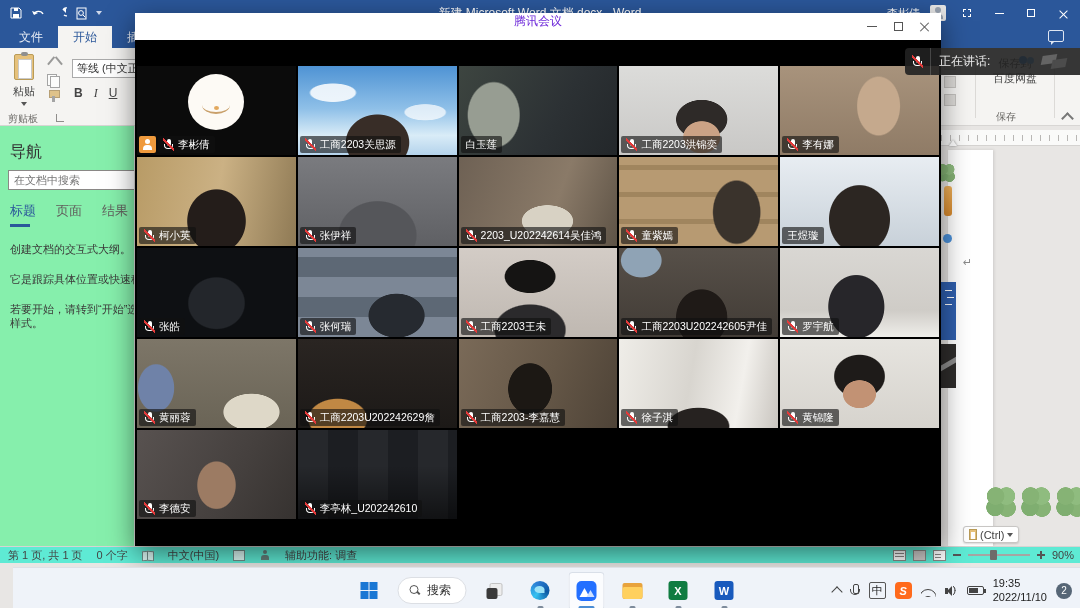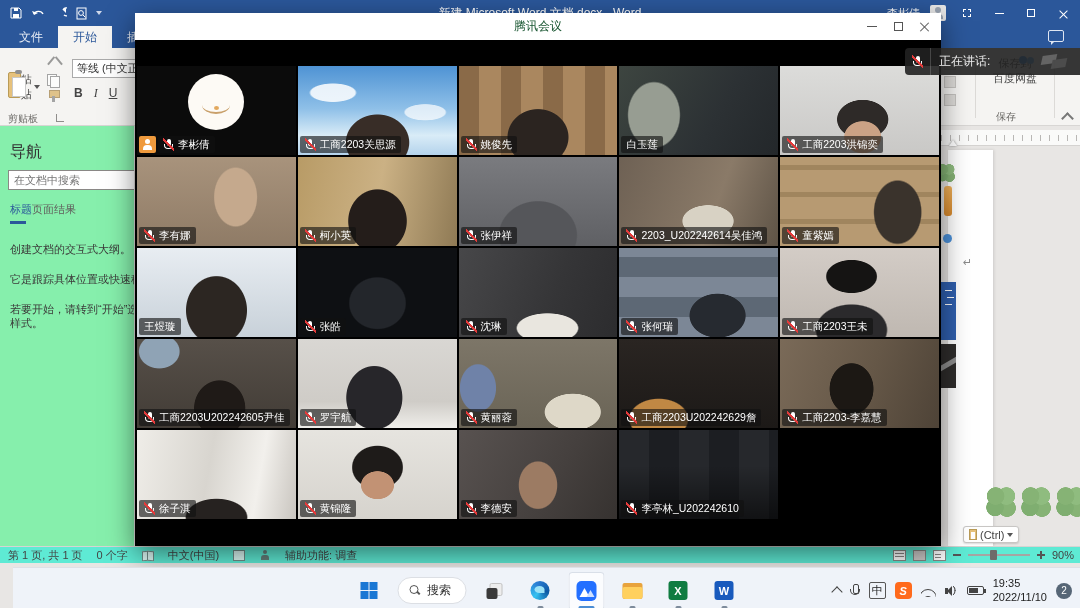--- a/index.html
+++ b/index.html
@@ -25,21 +25,21 @@
   .wc-x::before,.wc-x::after{content:"";position:absolute;left:4px;top:0;width:1px;height:11px;background:#fff}
   .wc-x::before{transform:rotate(45deg)}.wc-x::after{transform:rotate(-45deg)}
 
   .wtabs{position:absolute;left:0;top:26px;right:0;height:22px;background:#2b579a;display:flex;align-items:stretch;padding-left:4px}
   .wtab{color:#e8edf5;font-size:12px;padding:0 15px;display:flex;align-items:center}
   .wtab.sel{background:#f5f4f2;color:#2b579a}
   .comment-bubble{position:absolute;right:16px;top:30px;width:16px;height:12px;border:1px solid #dfe6f2;border-radius:2px}
   .comment-bubble::after{content:"";position:absolute;left:2px;bottom:-4px;width:0;height:0;border-left:4px solid #dfe6f2;border-bottom:4px solid transparent}
 
   .ribbon{position:absolute;left:0;top:48px;right:0;height:78px;background:#f5f4f2;border-bottom:1px solid #d8d6d4}
-  .paste-btn{position:absolute;left:8px;top:6px;width:32px;height:62px;display:flex;flex-direction:row;align-items:center}
+  .paste-btn{position:absolute;left:8px;top:6px;width:32px;height:62px;display:flex;flex-direction:column;align-items:center}
   .clipboard-ic{width:20px;height:26px;background:#e6c17b;border:1px solid #b99b57;border-radius:2px;position:relative}
   .clipboard-ic::before{content:"";position:absolute;left:3px;top:4px;width:12px;height:18px;background:#fff;border:1px solid #c9c9c9}
   .clipboard-ic::after{content:"";position:absolute;left:6px;top:-3px;width:7px;height:4px;background:#8f8f8f;border-radius:2px}
   .paste-btn .lbl{margin-top:4px;color:#444}
   .paste-btn .caret{margin-top:3px;width:0;height:0;border-left:3px solid transparent;border-right:3px solid transparent;border-top:4px solid #555}
   .mini-ic{position:absolute;width:12px;height:12px;opacity:.75}
   .scissors{left:48px;top:10px}
   .copyic{left:47px;top:26px}
   .painter{left:48px;top:42px}
   .scissors::before{content:"";position:absolute;left:1px;top:1px;width:10px;height:10px;border-left:2px solid #7b7b7b;transform:rotate(40deg)}
@@ -61,21 +61,21 @@
   .baidu-cloud::before{content:"";position:absolute;left:4px;top:0;width:8px;height:8px;border-radius:50%;background:#3a8ee6}
   .baidu-cloud::after{content:"";position:absolute;left:12px;top:1px;width:7px;height:7px;border-radius:50%;background:#62b0f5}
   .save-group-lbl{position:absolute;left:996px;top:62px;width:40px;color:#6a6865;font-size:10px}
   .rib-collapse{position:absolute;right:8px;top:66px;width:9px;height:9px;border-left:2px solid #777;border-top:2px solid #777;transform:rotate(45deg)}
   .rib-frag{position:absolute;background:#dddbd8;border:1px solid #c4c2bf}
 
   
   .navpane{position:absolute;left:0;top:126px;width:135px;bottom:62px;background:#86efac;border-right:1px solid #e1dfdd;overflow:hidden}
   .nav-title{font-size:16px;color:#333;margin:16px 0 0 10px}
   .nav-search{position:absolute;left:8px;top:44px;width:150px;height:20px;border:1px solid #8a8886;background:#fff;font-size:11px;color:#666;padding:0 5px;font-family:inherit}
-  .nav-tabs{position:absolute;left:10px;top:76px;display:flex;font-size:11px;color:#605e5c;white-space:nowrap}
+  .nav-tabs{position:absolute;left:10px;top:76px;display:flex;gap:20px;font-size:13px;color:#605e5c;white-space:nowrap}
   .nav-tab.sel{color:#2b579a;position:relative}
   .nav-tab.sel::after{content:"";position:absolute;left:0;right:6px;bottom:-7px;height:3px;background:#2b579a}
   .nav-p{position:absolute;left:10px;width:140px;color:#3b3a39;white-space:nowrap;overflow:hidden}
 
   
   .docarea{position:absolute;left:941px;top:126px;right:0;bottom:62px;background:#e8e6e4;overflow:hidden}
   .ruler{position:absolute;left:0;top:4px;right:0;height:16px;background:#fafaf9;border-bottom:1px solid #d5d3d1;background-image:repeating-linear-gradient(90deg,#b9b7b5 0 1px,transparent 1px 9px);background-size:100% 6px;background-position:0 5px;background-repeat:no-repeat}
   .ruler-marker{position:absolute;left:8px;top:14px;width:0;height:0;border-left:4px solid transparent;border-right:4px solid transparent;border-bottom:6px solid #fff;filter:drop-shadow(0 0 1px #888)}
   .page{position:absolute;left:7px;top:24px;width:45px;bottom:0;background:#fff;box-shadow:1px 0 3px rgba(0,0,0,.12)}
   .pmark{position:absolute;left:22px;top:130px;color:#8a8a8a;font-size:11px}
@@ -115,21 +115,21 @@
   .view-ic.web::before{content:"";position:absolute;left:1px;top:3px;right:4px;height:1px;background:#8a8886;box-shadow:0 3px 0 #8a8886}
   .zoom-minus{width:8px;height:2px;background:#555}
   .zoom-track{width:62px;height:2px;background:#a6a4a2;position:relative}
   .zoom-thumb{position:absolute;left:22px;top:-4px;width:7px;height:10px;background:#6e6c6a;border-radius:1px}
   .zoom-plus{width:8px;height:8px;position:relative}
   .zoom-plus::before{content:"";position:absolute;left:0;top:3px;width:8px;height:2px;background:#555}
   .zoom-plus::after{content:"";position:absolute;left:3px;top:0;width:2px;height:8px;background:#555}
 
   
   .meet{position:absolute;left:135px;top:13px;width:806px;height:533px;background:#000;z-index:5;box-shadow:0 8px 26px rgba(0,0,0,.5)}
-  .mtitle{position:absolute;left:0;top:0;right:0;height:27px;background:#fff;display:flex;align-items:center;justify-content:center;font-size:12px;color:#14532d}
+  .mtitle{position:absolute;left:0;top:0;right:0;height:27px;background:#fff;display:flex;align-items:flex-start;justify-content:center;font-size:12px;color:#6d28d9}
   .mcontrols{position:absolute;right:4px;top:0;height:27px;display:flex;align-items:center}
   .mc{width:26px;height:27px;display:flex;align-items:center;justify-content:center}
   .mc-min{width:10px;height:1px;background:#555}
   .mc-max{width:9px;height:9px;border:1px solid #555}
   .mc-x{position:relative;width:10px;height:10px}
   .mc-x::before,.mc-x::after{content:"";position:absolute;left:5px;top:-1px;width:1px;height:12px;background:#555}
   .mc-x::before{transform:rotate(45deg)}.mc-x::after{transform:rotate(-45deg)}
 
   .vgrid{position:absolute;left:2px;right:2px;top:53px;display:grid;grid-template-columns:repeat(5,1fr);grid-auto-rows:89px;gap:2px}
   .tile{position:relative;overflow:hidden;background:#222}
@@ -403,28 +403,20 @@
         </div>
     </div>
     <div class="tile t2">
       <div class="nameplate">
           <span class="micm">
             <b></b>
           </span>
           <span>工商2203关思源</span>
         </div>
     </div>
-    <div class="tile t3">
-      <div class="nameplate">
-          <span class="micm">
-            <b></b>
-          </span>
-          <span>姚俊先</span>
-        </div>
-    </div>
     <div class="tile t4">
       <div class="nameplate">
           <span>白玉莲</span>
         </div>
     </div>
     <div class="tile t5">
       <div class="nameplate">
           <span class="micm">
             <b></b>
           </span>
@@ -477,28 +469,20 @@
       <div class="nameplate">
           <span>王煜璇</span>
         </div>
     </div>
     <div class="tile t13">
       <div class="nameplate">
           <span class="micm">
             <b></b>
           </span>
           <span>张皓</span>
-        </div>
-    </div>
-    <div class="tile t14">
-      <div class="nameplate">
-          <span class="micm">
-            <b></b>
-          </span>
-          <span>沈琳</span>
         </div>
     </div>
     <div class="tile t15">
       <div class="nameplate">
           <span class="micm">
             <b></b>
           </span>
           <span>张何瑞</span>
         </div>
     </div>

